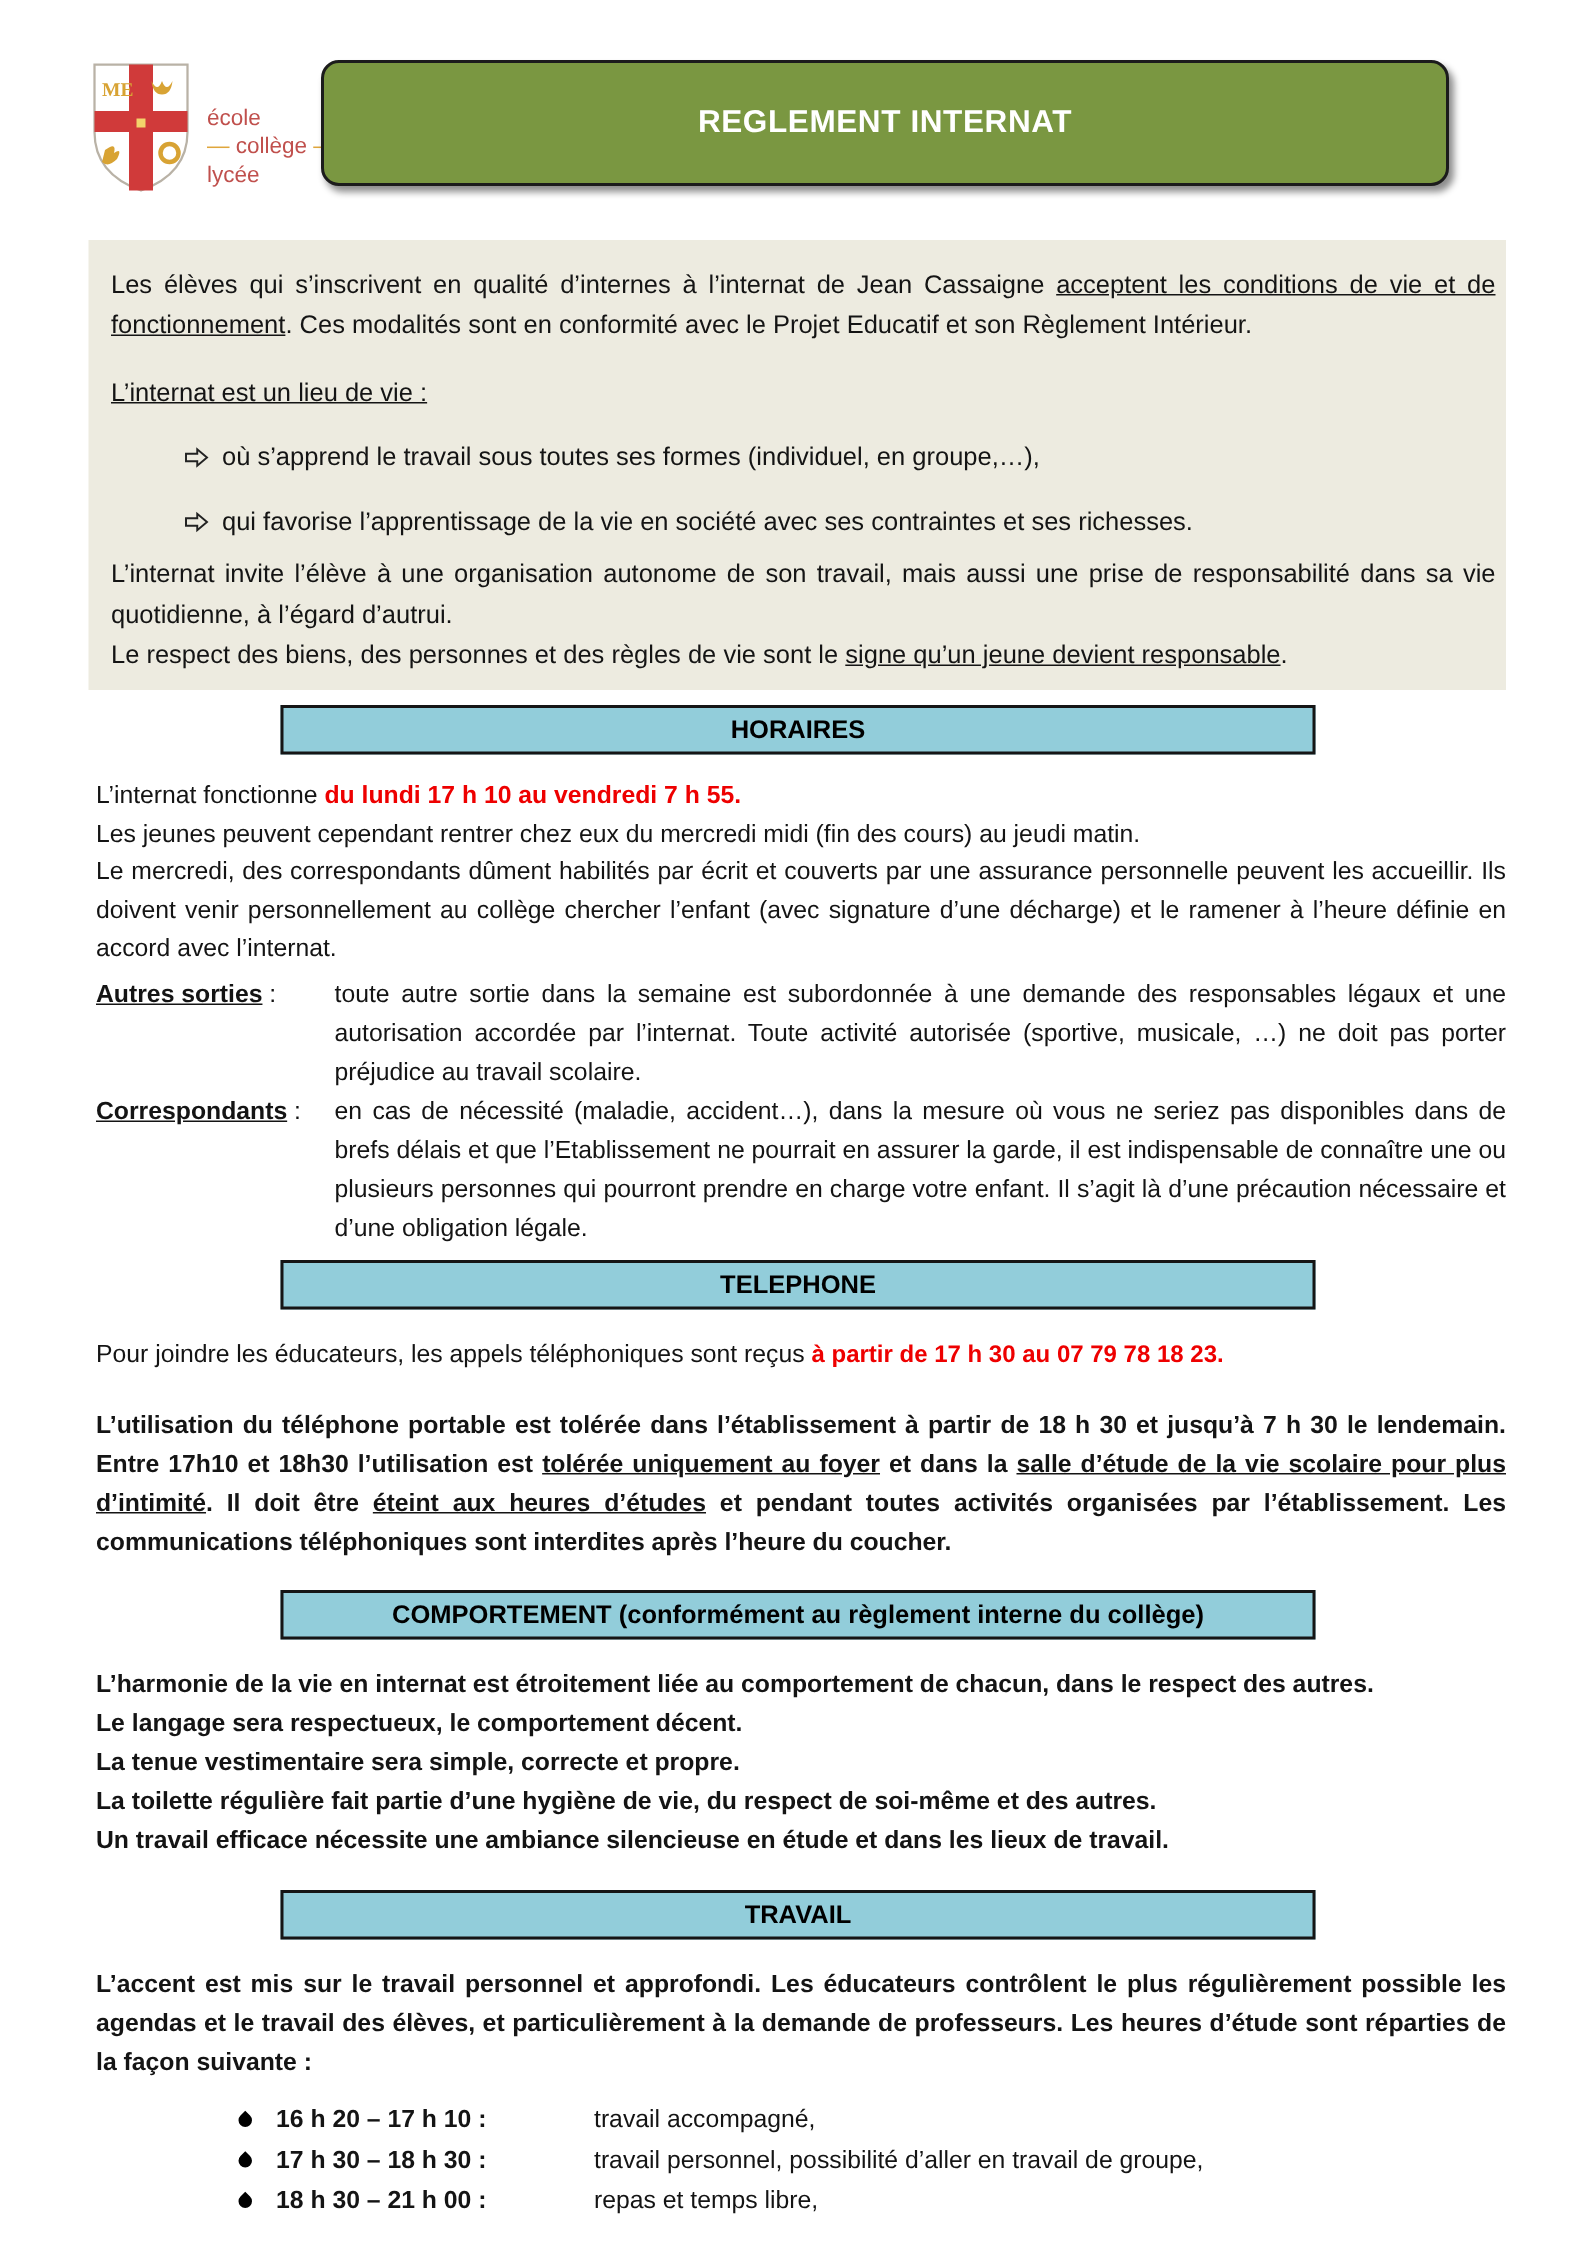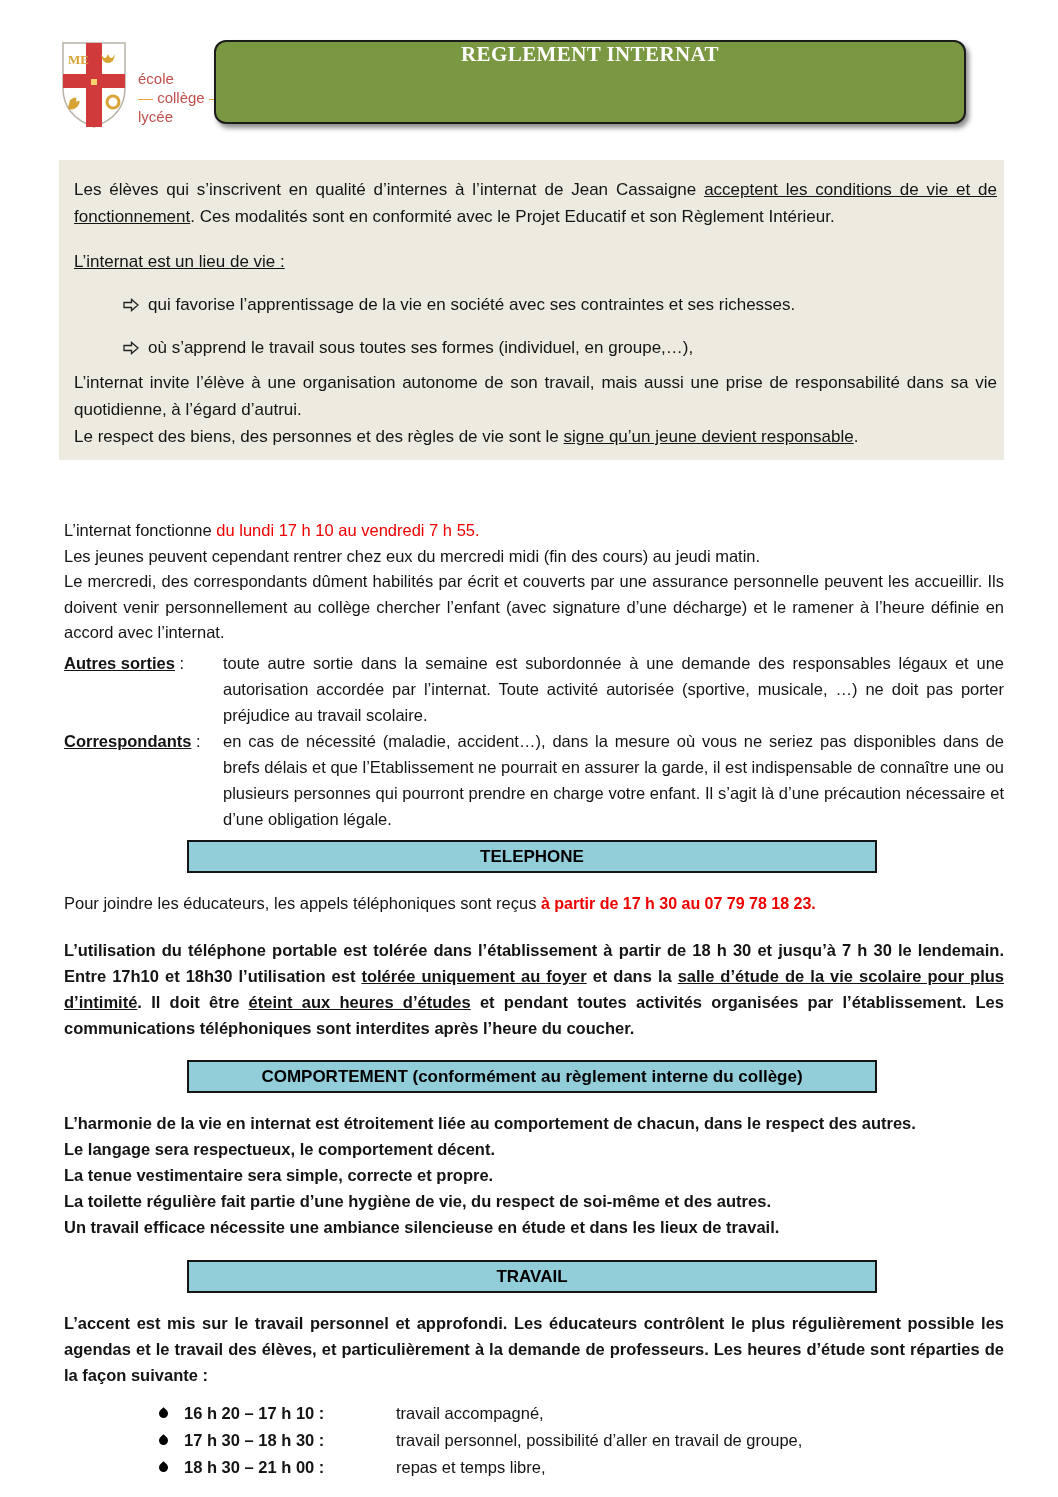--- a/index.html
+++ b/index.html
@@ -25,21 +25,21 @@
   
   .logo{position:absolute;left:56px;top:40px;display:flex;align-items:flex-end;gap:8px;}
   .logo svg{display:block;}
   .logo-text{font-size:15px;color:var(--logo-red);line-height:19px;padding-bottom:4px;}
   .logo-text .gold{color:var(--logo-gold);}
   .banner{
     position:absolute;left:212px;top:40px;width:748px;height:80px;
     background:var(--banner-green);
     border:2px solid #1c1c1c;border-radius:12px;
     box-shadow:3px 4px 5px rgba(0,0,0,.45);
-    display:flex;align-items:flex-start;justify-content:center;font-family:Liberation Serif, serif;
+    display:flex;align-items:center;justify-content:center;
   }
   .banner-title{color:#ffffff;font-weight:bold;font-size:21px;letter-spacing:.4px;}
   
   .intro{
     position:absolute;left:57px;top:160px;width:945px;
     background:var(--intro-beige);
     box-sizing:border-box;padding:16px 7px 10px 15px;
     font-size:17px;line-height:27px;
   }
   .intro p{margin:0;}
@@ -78,21 +78,21 @@
   .drop{
     flex:0 0 auto;width:9px;height:9px;background:#000;
     border-radius:0 50% 50% 50%;transform:rotate(45deg);
     margin-right:16px;
   }
   .sched-time{font-weight:bold;width:212px;flex:0 0 auto;}
   .sched-activity{flex:1;}
   
   .u{text-decoration:underline;}
   .bu{font-weight:bold;text-decoration:underline;}
-  .red{color:var(--accent-red);font-weight:normal;}
+  .red{color:var(--accent-red);font-weight:bold;}
   .redbig{color:var(--accent-red);font-weight:bold;font-size:16px;}
   .gold{color:var(--logo-gold);}
 </style>
 </head>
 <body>
 
 <div class="page">
 
   <div class="logo">
     <svg width="72" height="90" viewBox="0 0 72 90">
@@ -116,32 +116,35 @@
     <span class="banner-title">REGLEMENT INTERNAT</span>
   </div>
 
   <div class="intro">
     <p class="just"><span>Les élèves qui s’inscrivent en qualité d’internes à l’internat de Jean Cassaigne </span><span class="u">acceptent les conditions de vie et de fonctionnement</span><span>. Ces modalités sont en conformité avec le Projet Educatif et son Règlement Intérieur.</span></p>
     <p class="lead"><span class="u">L’internat est un lieu de vie :</span></p>
     <p class="bullet-line">
       <svg width="18" height="14" viewBox="0 0 18 14">
         <path d="M2 4.5 h7.5 V1.5 L16 7 L9.5 12.5 V9.5 H2 Z" fill="none" stroke="#222" stroke-width="1.3"></path>
       </svg>
-      <span>qui favorise l’apprentissage de la vie en société avec ses contraintes et ses richesses.</span>
+      <span>où s’apprend le travail sous toutes ses formes (individuel, en groupe,…),</span>
     </p>
     <p class="bullet-line">
       <svg width="18" height="14" viewBox="0 0 18 14">
         <path d="M2 4.5 h7.5 V1.5 L16 7 L9.5 12.5 V9.5 H2 Z" fill="none" stroke="#222" stroke-width="1.3"></path>
       </svg>
-      <span>où s’apprend le travail sous toutes ses formes (individuel, en groupe,…),</span>
+      <span>qui favorise l’apprentissage de la vie en société avec ses contraintes et ses richesses.</span>
     </p>
     <p class="just after-bullets">L’internat invite l’élève à une organisation autonome de son travail, mais aussi une prise de responsabilité dans sa vie quotidienne, à l’égard d’autrui.</p>
     <p><span>Le respect des biens, des personnes et des règles de vie sont le </span><span class="u">signe qu’un jeune devient responsable</span><span>.</span></p>
   </div>
 
+  <div class="section-header" id="box-horaires">
+    <span>HORAIRES</span>
+  </div>
   <div class="textblock" id="horaires-text">
     <p><span>L’internat fonctionne </span><span class="red">du lundi 17 h 10 au vendredi 7 h 55.</span></p>
     <p>Les jeunes peuvent cependant rentrer chez eux du mercredi midi (fin des cours) au jeudi matin.</p>
     <p class="just">Le mercredi, des correspondants dûment habilités par écrit et couverts par une assurance personnelle peuvent les accueillir. Ils doivent venir personnellement au collège chercher l’enfant (avec signature d’une décharge) et le ramener à l’heure définie en accord avec l’internat.</p>
   </div>
 
   <div class="textblock" id="definitions">
     <div class="def-label"><span class="bu">Autres sorties</span><span> :</span></div>
     <div class="def-text">toute autre sortie dans la semaine est subordonnée à une demande des responsables légaux et une autorisation accordée par l’internat. Toute activité autorisée (sportive, musicale, …) ne doit pas porter préjudice au travail scolaire.</div>
     <div class="def-label"><span class="bu">Correspondants</span><span> :</span></div>

